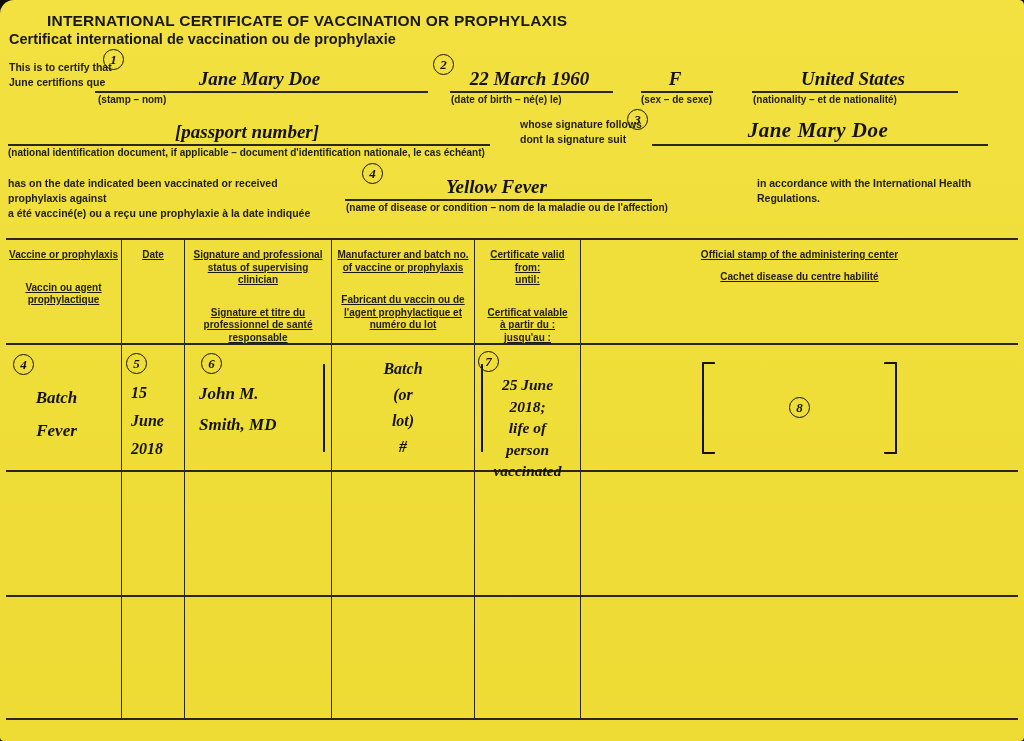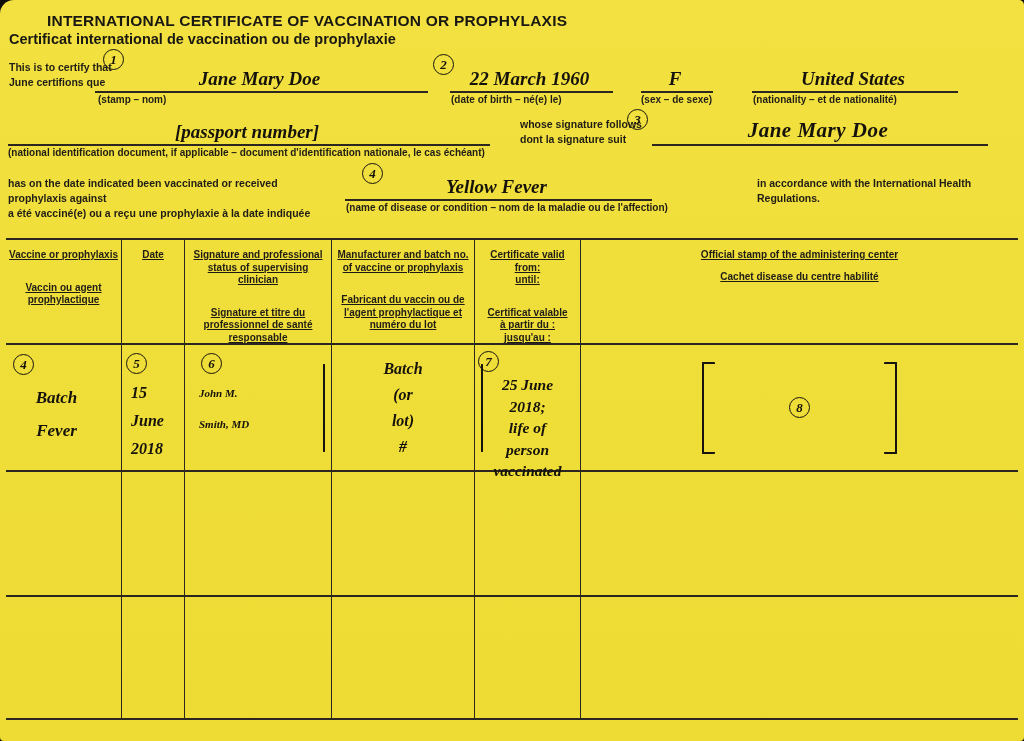--- a/index.html
+++ b/index.html
@@ -58,21 +58,21 @@
   .hc-fr{margin-top:20px;}
   .th6 .hc-fr{margin-top:9px;}
   .r1 .tc{height:125px;}
   .r2 .tc{height:123px;}
   .r3 .tc{height:121px;border-bottom:none;}
   .cell-marker{position:absolute;}
   .hwl{font-family:"Liberation Serif",serif;font-style:italic;font-weight:600;color:#15120c;}
   
   .vaccine-txt{position:absolute;left:0;right:14px;top:36px;text-align:center;font-size:17px;line-height:33px;}
   .date-txt{position:absolute;left:9px;top:34px;text-align:left;font-size:16px;line-height:28px;}
-  .clin-txt{position:absolute;left:14px;top:33px;text-align:left;font-size:11px;line-height:31px;}
+  .clin-txt{position:absolute;left:14px;top:33px;text-align:left;font-size:17px;line-height:31px;}
   .valid-txt{position:absolute;left:0;right:0;top:29px;text-align:center;font-size:15.5px;line-height:21.5px;}
   .bracketbox{position:absolute;inset:0;display:flex;align-items:center;justify-content:center;gap:48px;}
   .bk{width:13px;border:2.2px solid #17130e;border-right:none;border-radius:1px;box-sizing:border-box;}
   .bk.r{border:2.2px solid #17130e;border-left:none;}
   .batch-bk{height:88px;}
   .stamp-bk{height:92px;}
   .batch-txt{margin:0 10px;text-align:center;font-size:16px;line-height:26px;width:78px;}
   .stamp-mid{margin:0 26px;display:flex;align-items:center;}
   #m4r{left:7px;top:9px;}
   #m5{left:4px;top:8px;}

